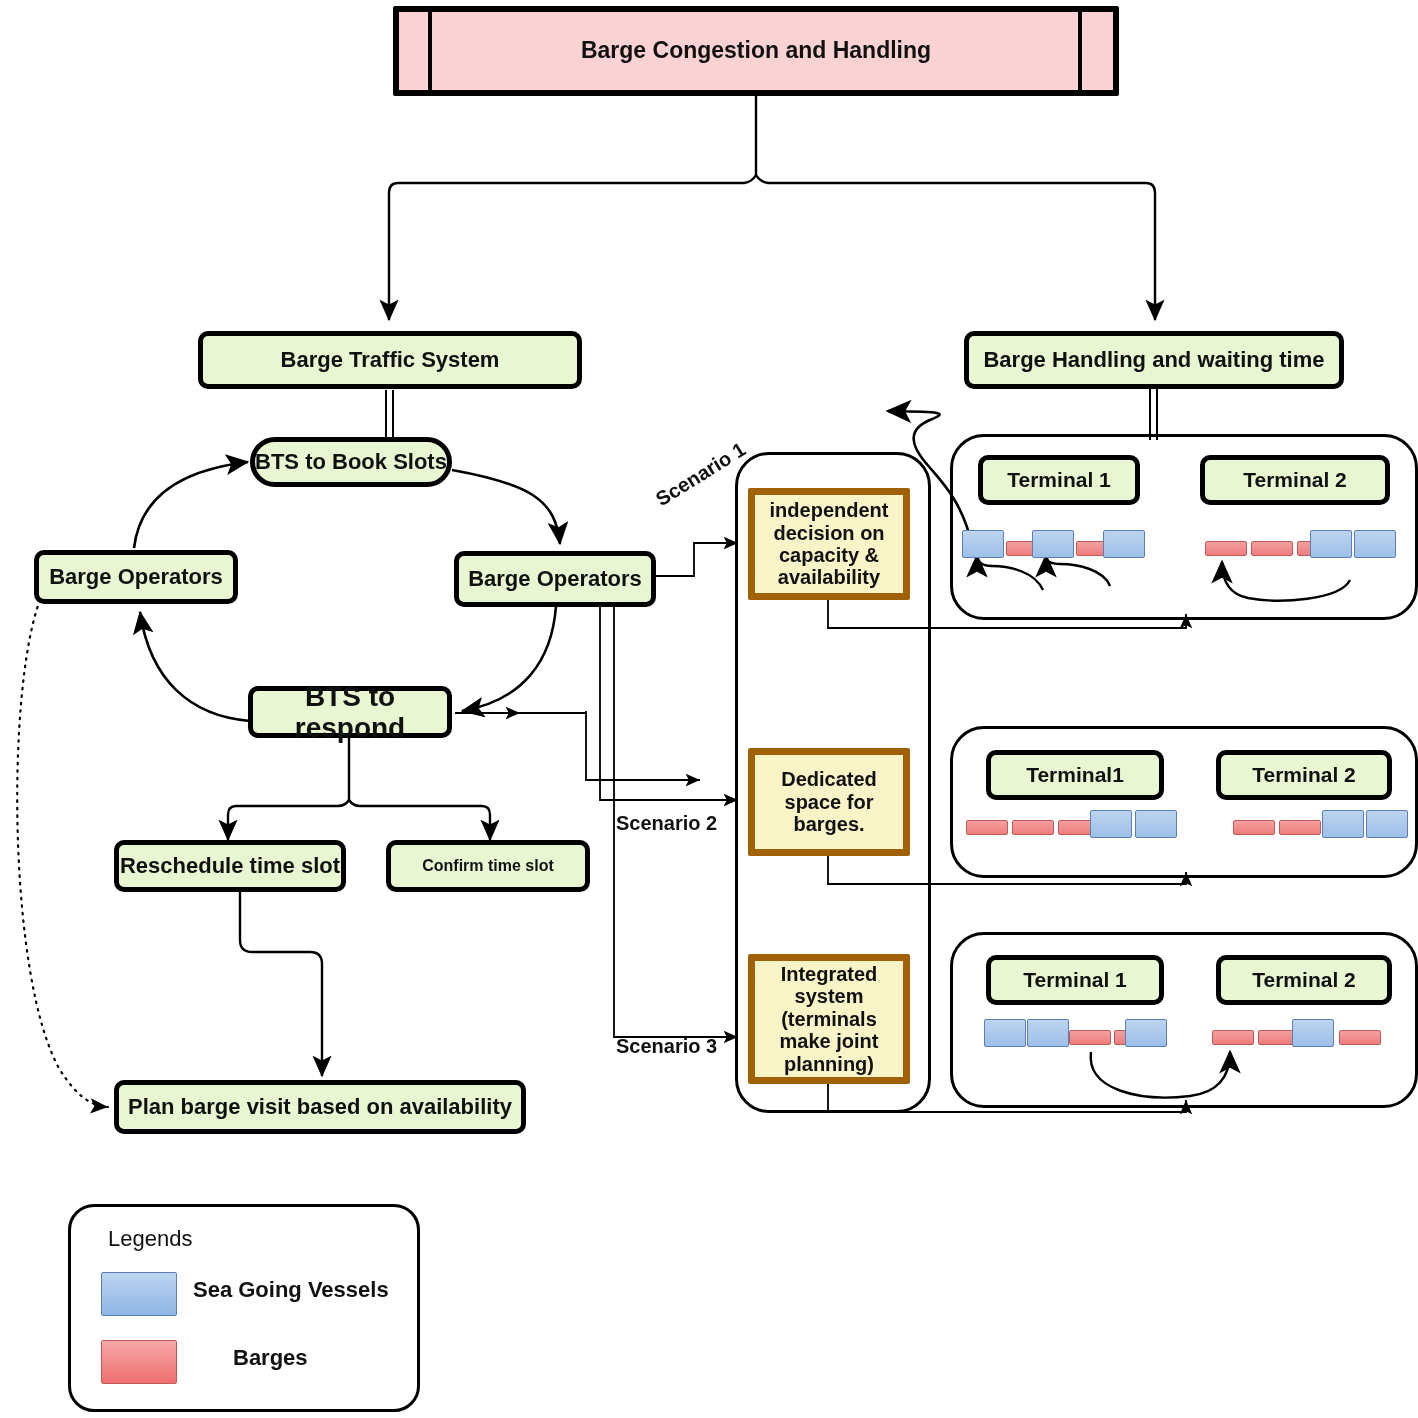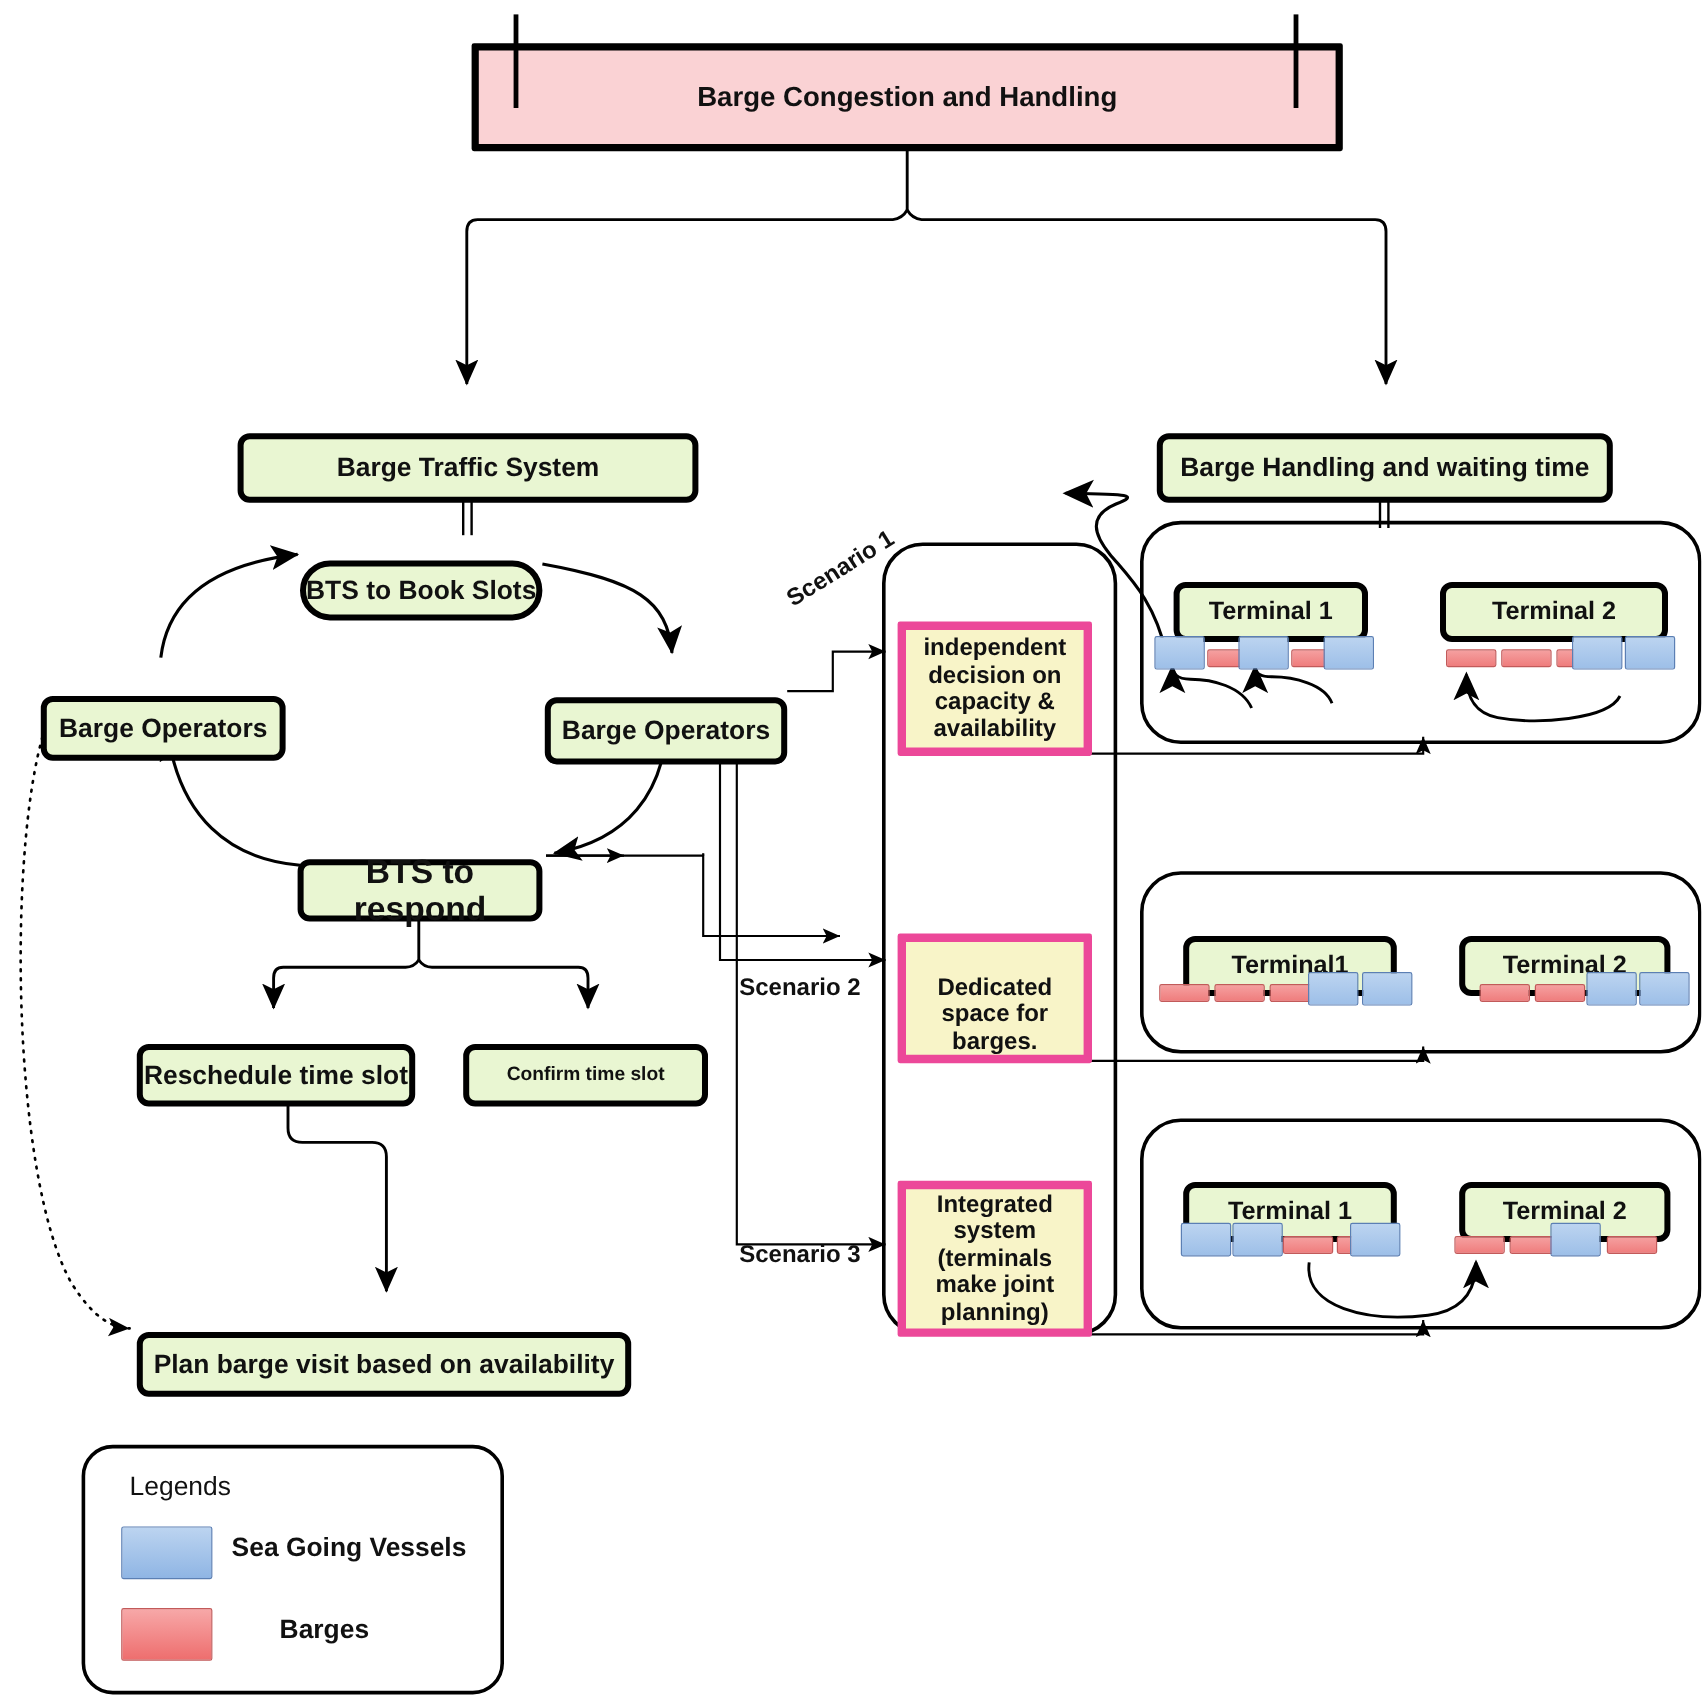--- a/index.html
+++ b/index.html
@@ -2,25 +2,25 @@
 <html><head>
 <meta charset="utf-8">
 <style>
   html,body{margin:0;padding:0;background:#ffffff;}
   body{width:1418px;height:1418px;font-family:"Liberation Sans",sans-serif;}
   #stage{position:relative;width:1418px;height:1418px;overflow:hidden;background:#fff;}
   svg#wires{position:absolute;left:0;top:0;width:1418px;height:1418px;pointer-events:none;}
 
   .node{position:absolute;box-sizing:border-box;display:flex;align-items:center;
         justify-content:center;text-align:center;color:#111;
-        font-weight:bold;line-height:1.12;z-index:5;margin-top:30px;}
+        font-weight:bold;line-height:1.12;z-index:5;}
 
   .green{background:#e9f6d2;border:5px solid #000;border-radius:10px;}
   .greenpill{background:#e9f6d2;border:5px solid #000;border-radius:40px;}
-  .yellowbox{background:#f8f4c8;border:7px solid #ec4899;border-radius:2px;}
+  .yellowbox{background:#f8f4c8;border:7px solid #a16207;border-radius:2px;}
   .pinkbox{background:#fad2d4;border:6px solid #000;border-radius:2px;}
   .plaingroup{background:transparent;border:3px solid #000;border-radius:34px;z-index:2;}
   .scengroup{background:transparent;border:3px solid #000;border-radius:34px;z-index:2;}
   .legendbox{background:#fff;border:3px solid #000;border-radius:26px;z-index:2;}
 
   .scenlabel{position:absolute;font-size:20px;font-weight:bold;color:#111;z-index:6;
              white-space:nowrap;}
   .rot{transform:rotate(-32deg);transform-origin:left bottom;}
 
   .chip{position:absolute;box-sizing:border-box;z-index:6;}
@@ -144,21 +144,21 @@
   </div>
   <div class="node green" style="left:114px;top:1080px;width:412px;height:54px;font-size:22px;">
     <span>Plan barge visit based on availability</span>
   </div>
 
   <div class="scengroup" style="position:absolute;left:735px;top:452px;width:190px;height:655px;"></div>
 
   <div class="node yellowbox" style="left:748px;top:488px;width:162px;height:112px;font-size:20px;padding:0 6px;">
     <span>independent decision on capacity &amp; availability</span>
   </div>
-  <div class="node yellowbox" style="left:748px;top:748px;width:162px;height:108px;font-size:20px;padding:0 6px;align-items:flex-end;">
+  <div class="node yellowbox" style="left:748px;top:748px;width:162px;height:108px;font-size:20px;padding:0 6px;">
     <span>Dedicated space for barges.</span>
   </div>
   <div class="node yellowbox" style="left:748px;top:954px;width:162px;height:130px;font-size:20px;padding:0 6px;">
     <span>Integrated system (terminals make joint planning)</span>
   </div>
 
   <div class="scenlabel rot" style="left:664px;top:488px;">Scenario 1</div>
   <div class="scenlabel" style="left:616px;top:812px;">Scenario 2</div>
   <div class="scenlabel" style="left:616px;top:1035px;">Scenario 3</div>
 

